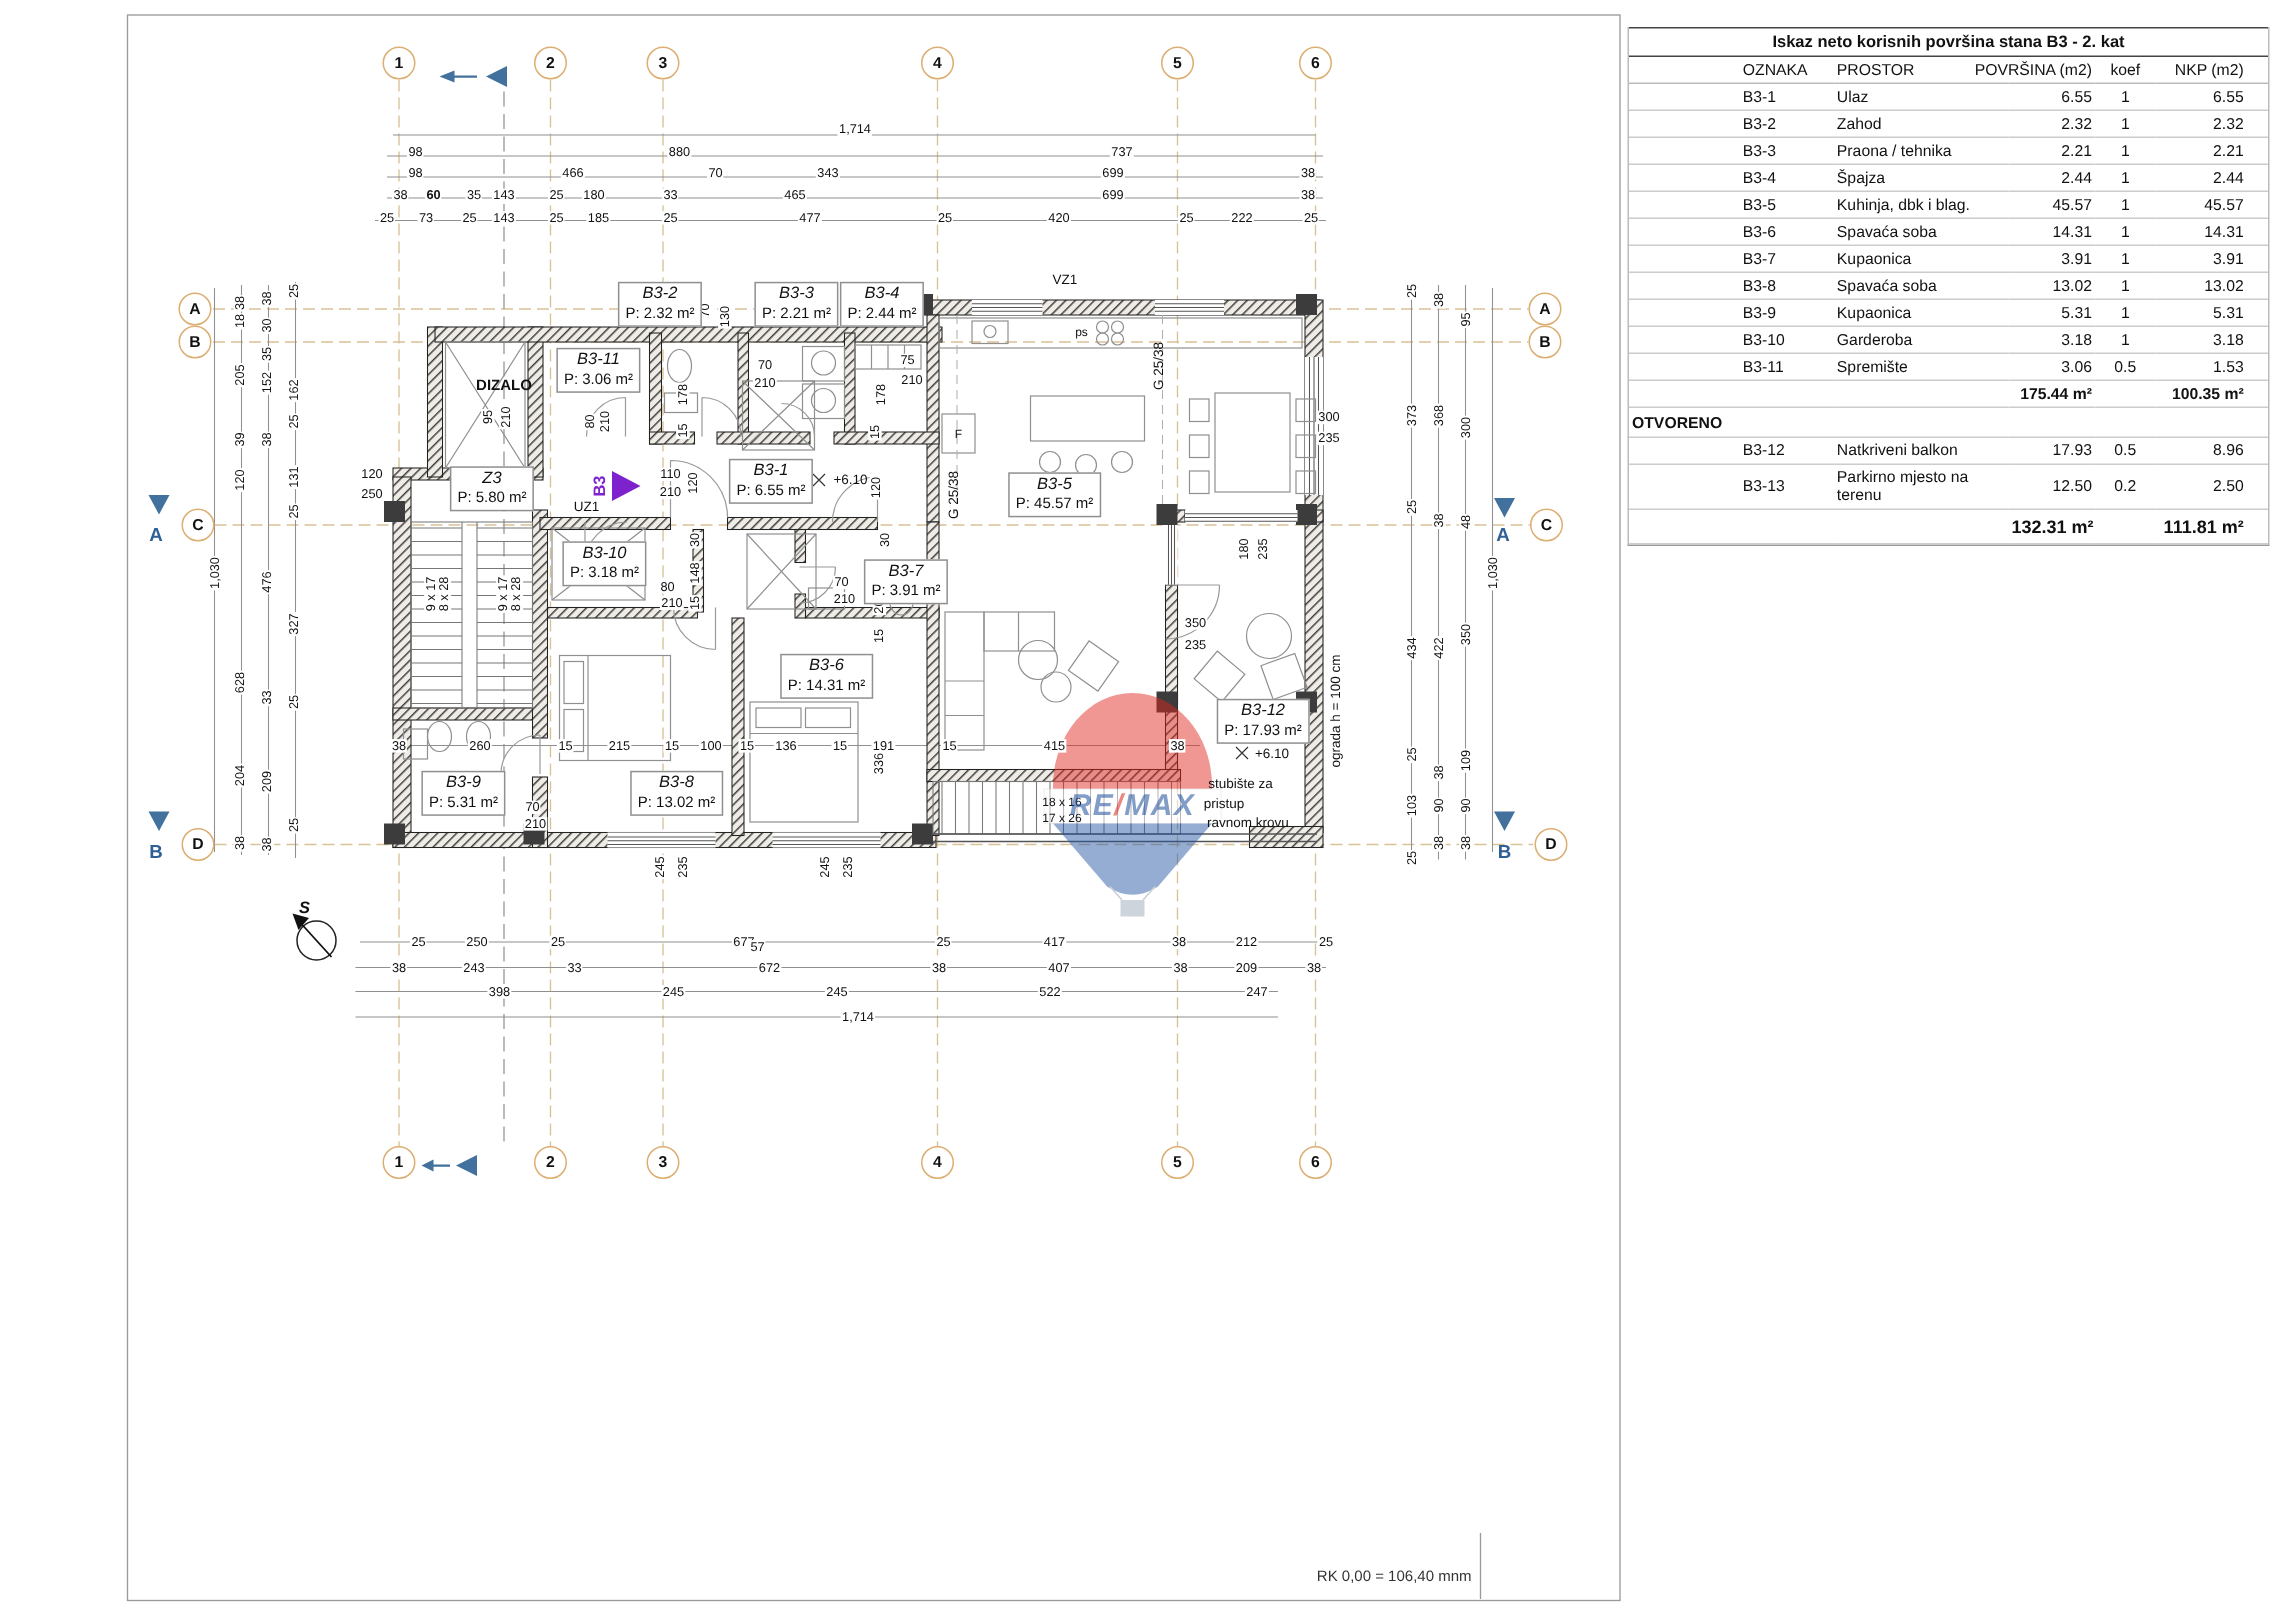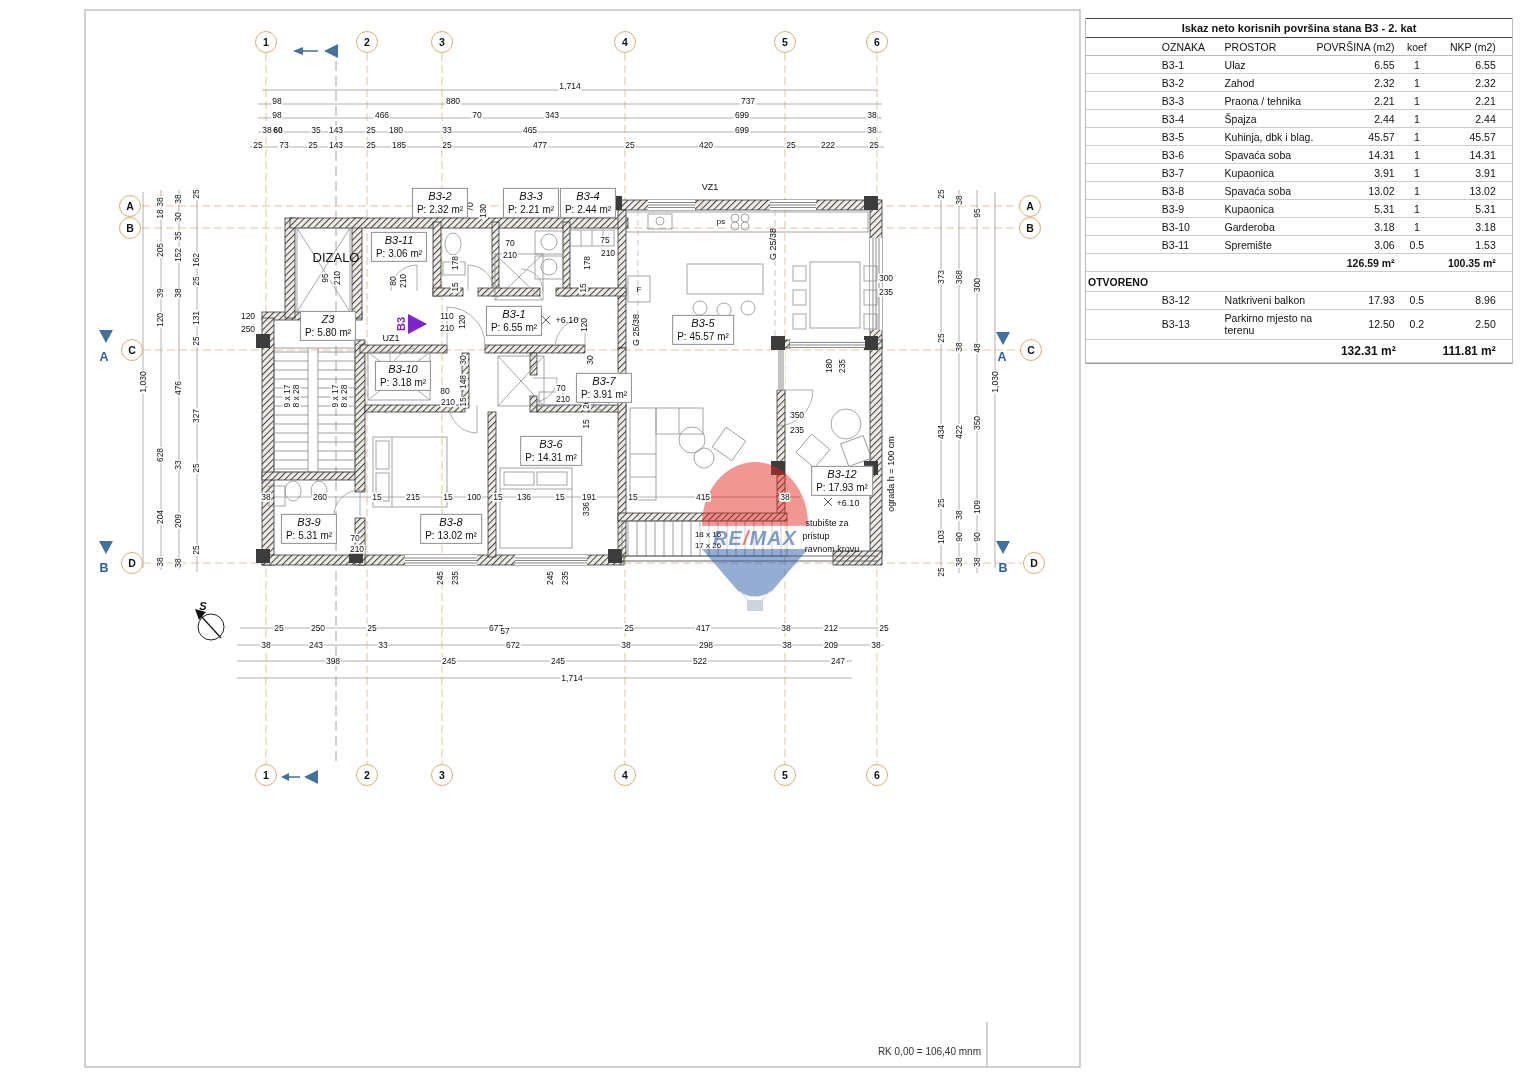--- a/index.html
+++ b/index.html
@@ -11,21 +11,21 @@
           background:#fff;font-size:10.5px;font-weight:bold;color:#111;
           display:flex;align-items:center;justify-content:center;transform:translate(-50%,-50%);}
   .dim{position:absolute;font-size:8.5px;color:#111;background:#fff;padding:0 1px;line-height:1;
        white-space:nowrap;transform:translate(-50%,-50%);}
   .dim.r{transform:translate(-50%,-50%) rotate(-90deg);}
   .room{position:absolute;transform:translate(-50%,-50%);background:#fff;border:0.8px solid #8f8f8f;
         padding:1px 4px;text-align:center;line-height:1.25;white-space:nowrap;}
   .room .rn{font-style:italic;font-size:11px;}
   .room .ra{font-size:10px;}
   .room.plain{border:none;background:transparent;}
-  .room.plain .rn{font-style:normal;font-weight:normal;font-size:13px;}
+  .room.plain .rn{font-style:normal;font-weight:bold;font-size:10px;}
   .note{position:absolute;font-size:9px;color:#111;white-space:nowrap;line-height:1;
         transform:translate(-50%,-50%);}
   .note.rot{transform:translate(-50%,-50%) rotate(-90deg);}
   .note.blue{color:#2e5f96;font-weight:bold;font-size:12.5px;}
   .note.purple{color:#7e22ce;font-weight:bold;font-size:11px;transform:translate(-50%,-50%) rotate(-90deg);}
   .note.i{font-style:italic;font-weight:bold;font-size:11px;}
   .note.sm{font-size:8px;}
   .wm-text{position:absolute;left:755px;top:538px;transform:translate(-50%,-50%);
            font-weight:bold;font-style:italic;font-size:20px;letter-spacing:1px;opacity:.55;}
   .wm-text .b{color:#1d4f9c;} .wm-text .r{color:#e0251f;}
@@ -317,21 +317,21 @@
       <div class="dim" style="left: 277px; top: 101px;">98</div>
       <div class="dim" style="left: 453px; top: 101px;">880</div>
       <div class="dim" style="left: 748px; top: 101px;">737</div>
       <div class="dim" style="left: 277px; top: 115px;">98</div>
       <div class="dim" style="left: 382px; top: 115px;">466</div>
       <div class="dim" style="left: 477px; top: 115px;">70</div>
       <div class="dim" style="left: 552px; top: 115px;">343</div>
       <div class="dim" style="left: 742px; top: 115px;">699</div>
       <div class="dim" style="left: 872px; top: 115px;">38</div>
       <div class="dim" style="left: 267px; top: 130px;">38</div>
-      <div class="dim" style="left: 278px; top: 130px; font-weight: bold;">60</div>
+      <div class="dim" style="left: 289px; top: 130px; font-weight: bold;">60</div>
       <div class="dim" style="left: 316px; top: 130px;">35</div>
       <div class="dim" style="left: 336px; top: 130px;">143</div>
       <div class="dim" style="left: 371px; top: 130px;">25</div>
       <div class="dim" style="left: 396px; top: 130px;">180</div>
       <div class="dim" style="left: 447px; top: 130px;">33</div>
       <div class="dim" style="left: 530px; top: 130px;">465</div>
       <div class="dim" style="left: 742px; top: 130px;">699</div>
       <div class="dim" style="left: 872px; top: 130px;">38</div>
       <div class="dim" style="left: 258px; top: 145px;">25</div>
       <div class="dim" style="left: 284px; top: 145px;">73</div>
@@ -353,21 +353,21 @@
       <div class="dim" style="left: 629px; top: 628px;">25</div>
       <div class="dim" style="left: 703px; top: 628px;">417</div>
       <div class="dim" style="left: 786px; top: 628px;">38</div>
       <div class="dim" style="left: 831px; top: 628px;">212</div>
       <div class="dim" style="left: 884px; top: 628px;">25</div>
       <div class="dim" style="left: 266px; top: 645px;">38</div>
       <div class="dim" style="left: 316px; top: 645px;">243</div>
       <div class="dim" style="left: 383px; top: 645px;">33</div>
       <div class="dim" style="left: 496px; top: 645px; margin-left: 17px;">672</div>
       <div class="dim" style="left: 626px; top: 645px;">38</div>
-      <div class="dim" style="left: 706px; top: 645px;">298</div>
+      <div class="dim" style="left: 706px; top: 645px;">407</div>
       <div class="dim" style="left: 787px; top: 645px;">38</div>
       <div class="dim" style="left: 831px; top: 645px;">209</div>
       <div class="dim" style="left: 876px; top: 645px;">38</div>
       <div class="dim" style="left: 333px; top: 661px;">398</div>
       <div class="dim" style="left: 449px; top: 661px;">245</div>
       <div class="dim" style="left: 505px; top: 631px;">57</div>
       <div class="dim" style="left: 558px; top: 661px;">245</div>
       <div class="dim" style="left: 700px; top: 661px;">522</div>
       <div class="dim" style="left: 838px; top: 661px;">247</div>
       <div class="dim" style="left: 572px; top: 678px;">1,714</div>
@@ -681,21 +681,21 @@
             <td></td>
             <td>B3-11</td>
             <td>Spremište</td>
             <td class="num">3.06</td>
             <td class="cen">0.5</td>
             <td class="num">1.53</td>
             <td></td>
           </tr>
           <tr class="sub">
             <td colspan="3"></td>
-            <td class="num">126.59 m²</td>
+            <td class="num">175.44 m²</td>
             <td></td>
             <td class="num">100.35 m²</td>
             <td></td>
           </tr>
           <tr class="sec">
             <td colspan="2">OTVORENO</td>
             <td colspan="5"></td>
           </tr>
           <tr>
             <td></td>

